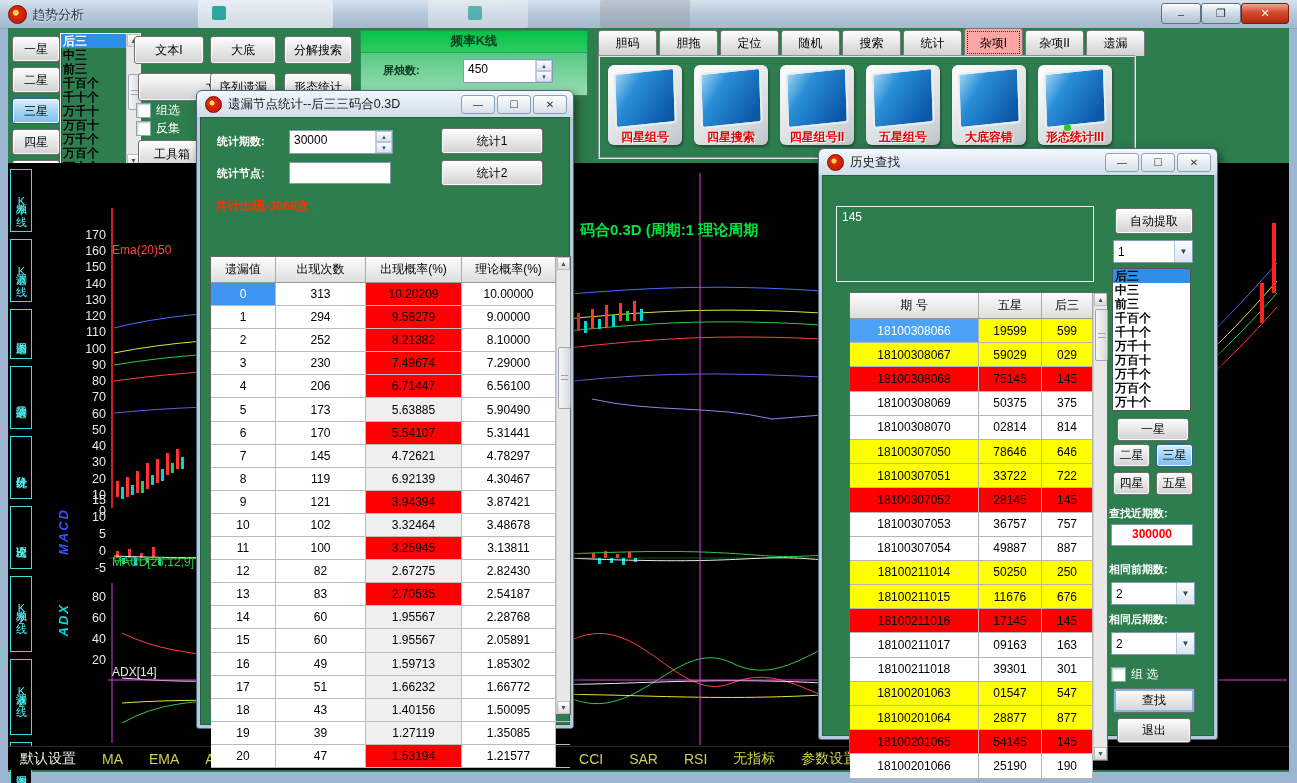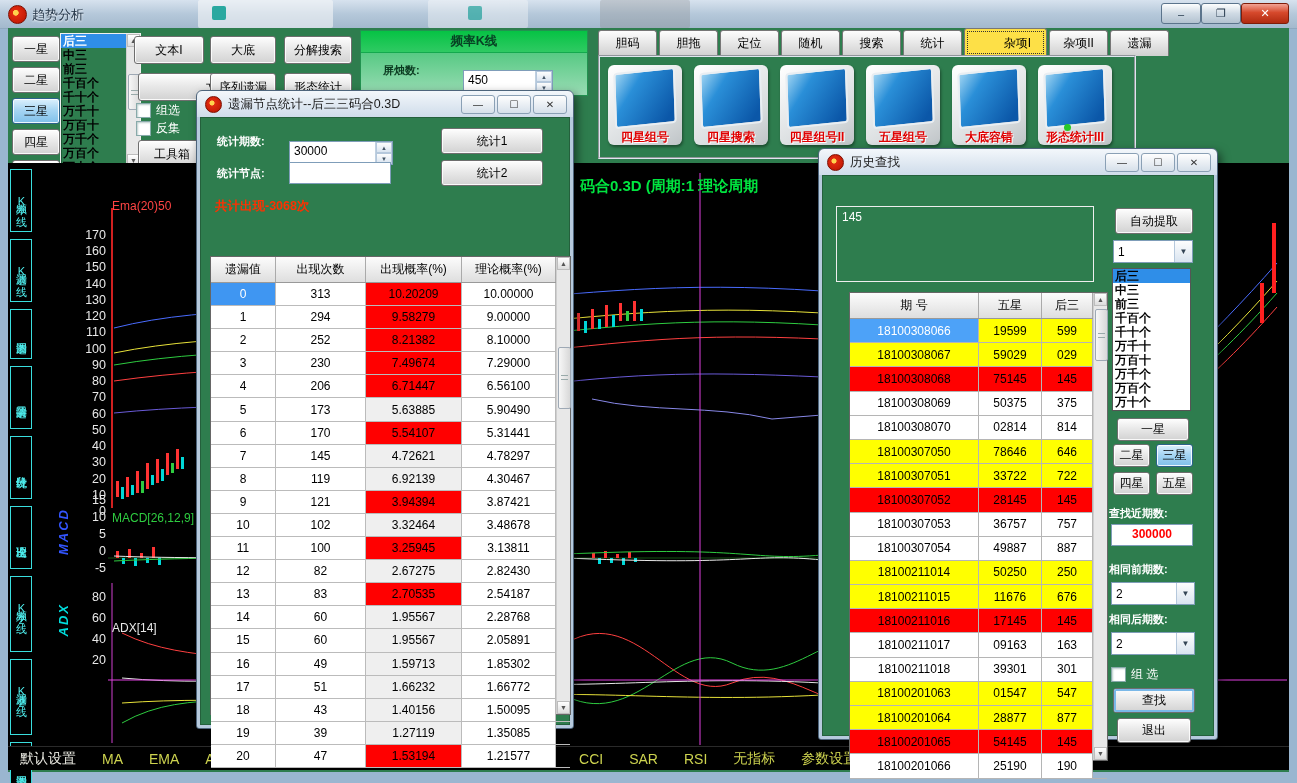--- a/index.html
+++ b/index.html
@@ -38,31 +38,31 @@
     border:1px solid #9ea9b5;border-radius:2px;}
   .grip{position:absolute;left:2px;right:2px;top:45%;border-top:1px solid #9aa;border-bottom:1px solid #9aa;height:3px;}
   
   .cb{position:absolute;display:flex;align-items:center;color:#fff;font-size:12px;gap:5px;}
   .cb .box{width:13px;height:13px;background:#fff;border:1px solid #8aa;box-shadow:inset 1px 1px 2px #bcc;}
   
   #freq-panel{position:absolute;left:352px;top:2px;width:226px;height:64px;
     background:linear-gradient(#35c06a,#9adcb5);border:1px solid #229250;}
   #freq-title{height:21px;background:linear-gradient(#06c344,#2fca63);color:#074224;font-weight:bold;
     text-align:center;line-height:21px;font-size:12.5px;border-bottom:1px solid #14a94e;}
-  .spinner{position:absolute;background:#fff;border:1px solid #7f9db9;display:flex;margin-top:11px;}
+  .spinner{position:absolute;background:#fff;border:1px solid #7f9db9;display:flex;}
   .spinner .val{flex:1;padding:2px 4px;font-size:12px;color:#000;}
   .spin-ctl{width:16px;border-left:1px solid #c0d0e0;display:flex;flex-direction:column;}
   .spin-ctl div{flex:1;background:linear-gradient(#fdfdfd,#d9e4f0);border:1px solid #b5c8dc;font-size:6px;
     color:#456;display:flex;align-items:center;justify-content:center;}
   
   #tabbar{position:absolute;left:590px;top:2px;height:26px;display:flex;}
   .tab{width:57px;margin-right:2px;display:flex;align-items:center;justify-content:center;font-size:12px;
     background:linear-gradient(#fdfdfd,#e2e2e2 60%,#d0d0d0);border:1px solid #777;border-bottom:none;
     border-radius:3px 3px 0 0;color:#000;}
-  .tab.active{background:#fde047;outline:1px dotted #333;outline-offset:-4px;height:28px;margin-top:-2px;padding-left:24px;}
+  .tab.active{background:#fca5a5;outline:1px dotted #333;outline-offset:-4px;height:28px;margin-top:-2px;}
   #icon-panel{position:absolute;left:590px;top:27px;width:534px;height:100px;border:2px groove #dfe7ee;
     background:#2e7d4e;}
   #icon-row{position:absolute;left:8px;top:8px;display:flex;gap:12px;}
   .icon-card{position:relative;width:74px;height:80px;border-radius:6px;
     background:linear-gradient(145deg,#ffffff,#d8dcde 70%,#bfc4c7);box-shadow:1px 2px 3px rgba(0,0,0,.4);}
   .icon-screen{position:absolute;left:6px;top:5px;width:58px;height:52px;border-radius:4px;
     background:linear-gradient(125deg,#9fd4f2 0%,#2a8fd8 30%,#0b57a8 90%);transform:rotate(-6deg) skewX(-4deg);
     border:2px solid #e9eef2;}
   .icon-label{position:absolute;left:0;bottom:2px;width:100%;text-align:center;color:#e00000;
     font-weight:bold;font-size:12px;line-height:12px;text-shadow:1px 1px 0 #fff;}
@@ -70,21 +70,21 @@
   
   #chartzone{position:absolute;left:0;top:135px;width:1281px;height:607px;background:#000;}
   #sidebar-col{position:absolute;left:2px;top:6px;width:24px;display:flex;flex-direction:column;gap:7px;}
   .vbtn{writing-mode:vertical-lr;text-orientation:upright;width:20px;color:#4ff0f0;border:1px solid #3adede;
     font-size:11px;letter-spacing:0;display:flex;align-items:center;justify-content:center;background:#000;}
   .tickcol{position:absolute;display:flex;flex-direction:column;justify-content:space-between;
     width:58px;text-align:right;color:#e8e8e8;font-size:12.5px;}
   .tickcol .tick{height:13px;line-height:13px;}
   .axis-name{position:absolute;writing-mode:vertical-rl;transform:rotate(180deg);font-weight:bold;
     font-style:italic;font-size:13px;letter-spacing:2px;}
-  .ovl{position:absolute;font-size:12px;white-space:nowrap;}
+  .ovl{position:absolute;font-size:12px;white-space:nowrap;margin-top:44px;}
   
   #toolbar{position:absolute;left:0;top:583px;width:1281px;height:24px;background:#000;
     border-top:1px solid #2a2a2a;display:flex;align-items:center;gap:26px;padding-left:12px;box-sizing:border-box;z-index:3;}
   .titem{color:#cdd34f;font-size:14px;}
   .titem.first{color:#e8e8e0;}
   
   .dialog{position:absolute;border:1px solid #4e657c;border-radius:6px 6px 3px 3px;
     background:linear-gradient(#f3f7fb,#cfdcea 26px,#b6cadd 26px,#b6cadd);
     box-shadow:3px 4px 10px rgba(0,0,0,.5);z-index:5;}
   .dlg-title{position:absolute;left:0;top:0;right:0;height:26px;display:flex;align-items:center;}

